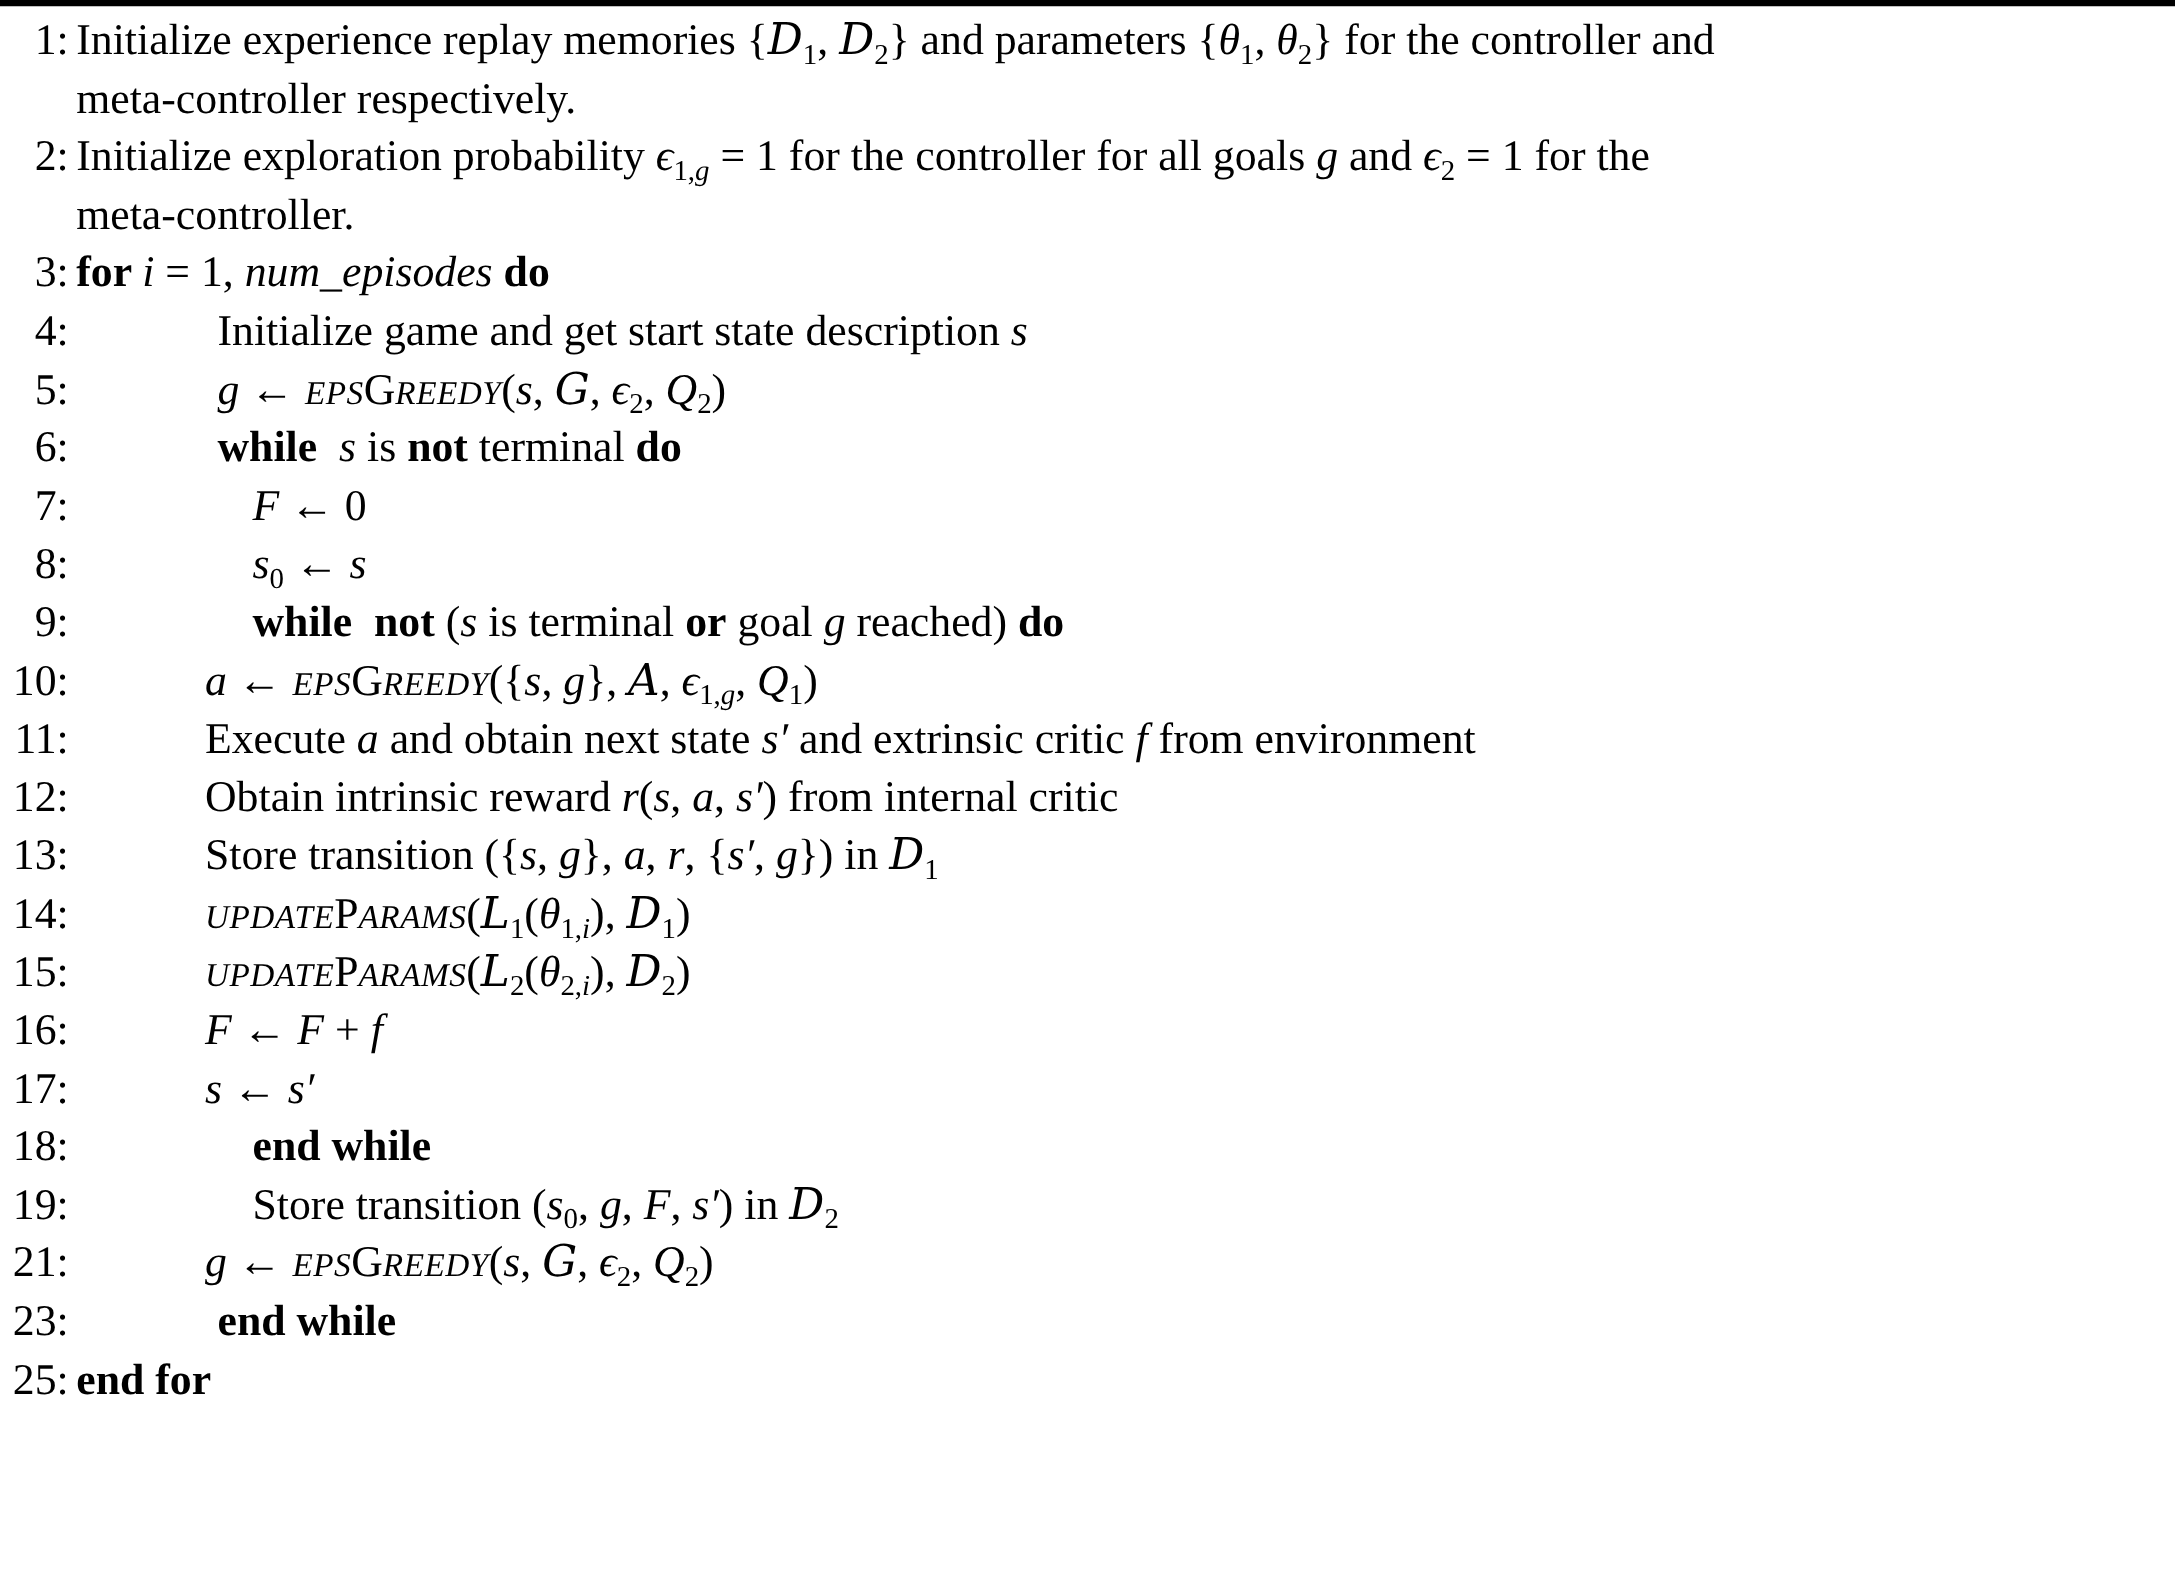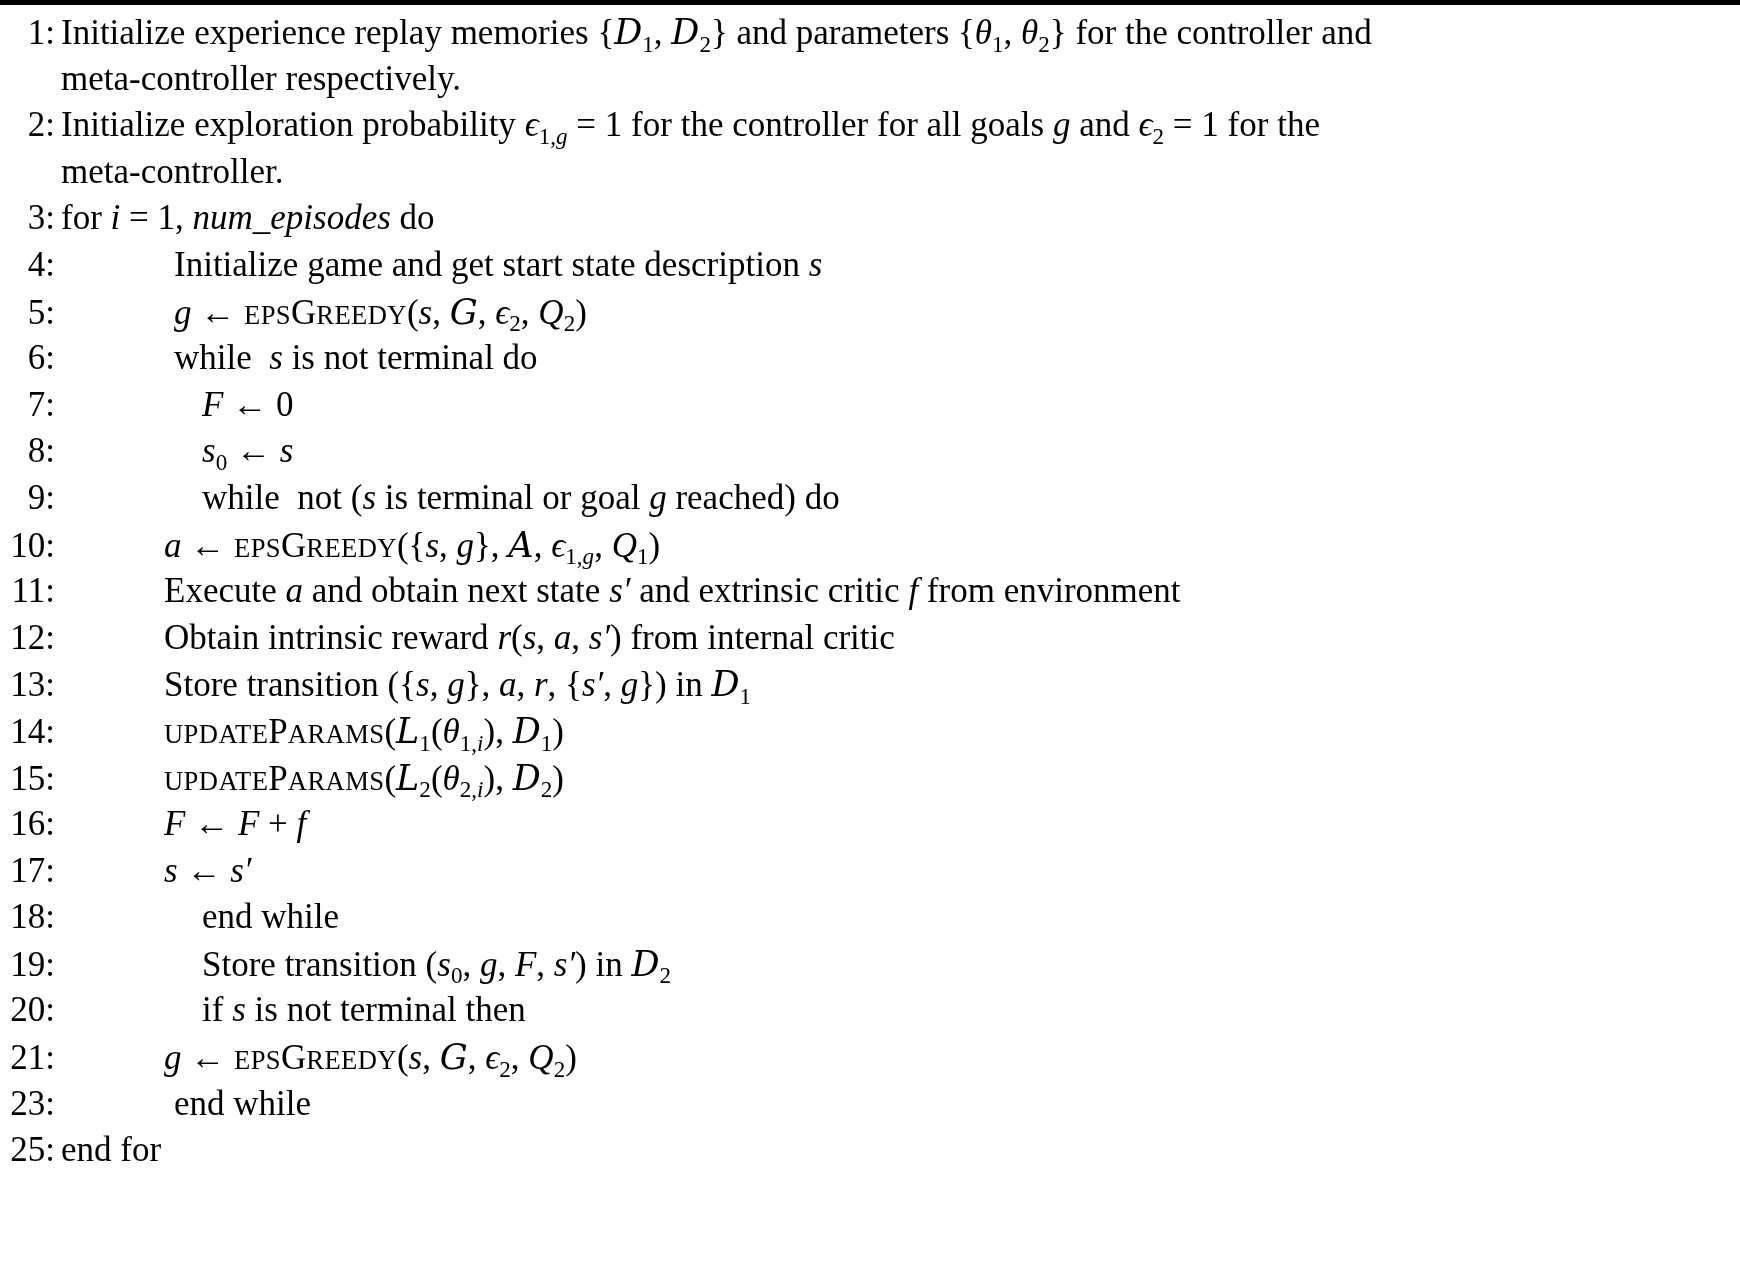--- a/index.html
+++ b/index.html
@@ -40,24 +40,24 @@
   .txt {
     white-space: pre-wrap;
   }
   .ind0 { margin-left: 6px; }
   .ind1 { margin-left: 119px; }
   .ind2 { margin-left: 147px; text-align: center; }
   .ind3 { margin-left: 109px; }
 
   
   .s-r  { }
-  .s-b  { font-weight: normal; }
+  .s-b  { font-weight: bold; }
   .s-i  { font-style: italic; }
   .s-cal { font-style: italic; font-family: "DejaVu Serif", "Liberation Serif", serif; }
-  .s-sc { font-size: 76%; letter-spacing: 0.4px; }
+  .s-sc { font-size: 76%; letter-spacing: 0.4px; font-style: italic; }
   .s-sub  { font-size: 66%; position: relative; top: 0.33em; }
   .s-subi { font-size: 66%; position: relative; top: 0.33em; font-style: italic; }
 </style>
 </head>
 <body>
 
 <div class="page">
   <div class="toprule"></div>
   <div class="lines">
       <div class="row">
@@ -138,24 +138,20 @@
       </div>
       <div class="row">
         <span class="num">18:</span>
         <span class="txt ind2"><span class="s-b">end while</span></span>
       </div>
       <div class="row">
         <span class="num">19:</span>
         <span class="txt ind2"><span class="s-r">Store transition (</span><span class="s-i">s</span><span class="s-sub">0</span><span class="s-r">, </span><span class="s-i">g</span><span class="s-r">, </span><span class="s-i">F</span><span class="s-r">, </span><span class="s-i">s′</span><span class="s-r">) in </span><span class="s-cal">D</span><span class="s-sub">2</span></span>
       </div>
       <div class="row">
-        <span class="num">20:</span>
-        <span class="txt ind2"><span class="s-b">if </span><span class="s-i">s</span><span class="s-r"> is </span><span class="s-b">not</span><span class="s-r"> terminal </span><span class="s-b">then</span></span>
-      </div>
-      <div class="row">
         <span class="num">21:</span>
         <span class="txt ind3"><span class="s-i">g</span><span class="s-r"> ← </span><span class="s-sc">EPS</span><span class="s-r">G</span><span class="s-sc">REEDY</span><span class="s-r">(</span><span class="s-i">s</span><span class="s-r">, </span><span class="s-cal">G</span><span class="s-r">, </span><span class="s-i">ϵ</span><span class="s-sub">2</span><span class="s-r">, </span><span class="s-i">Q</span><span class="s-sub">2</span><span class="s-r">)</span></span>
       </div>
       <div class="row">
         <span class="num">23:</span>
         <span class="txt ind1"><span class="s-b">end while</span></span>
       </div>
       <div class="row">
         <span class="num">25:</span>
         <span class="txt ind0"><span class="s-b">end for</span></span>

